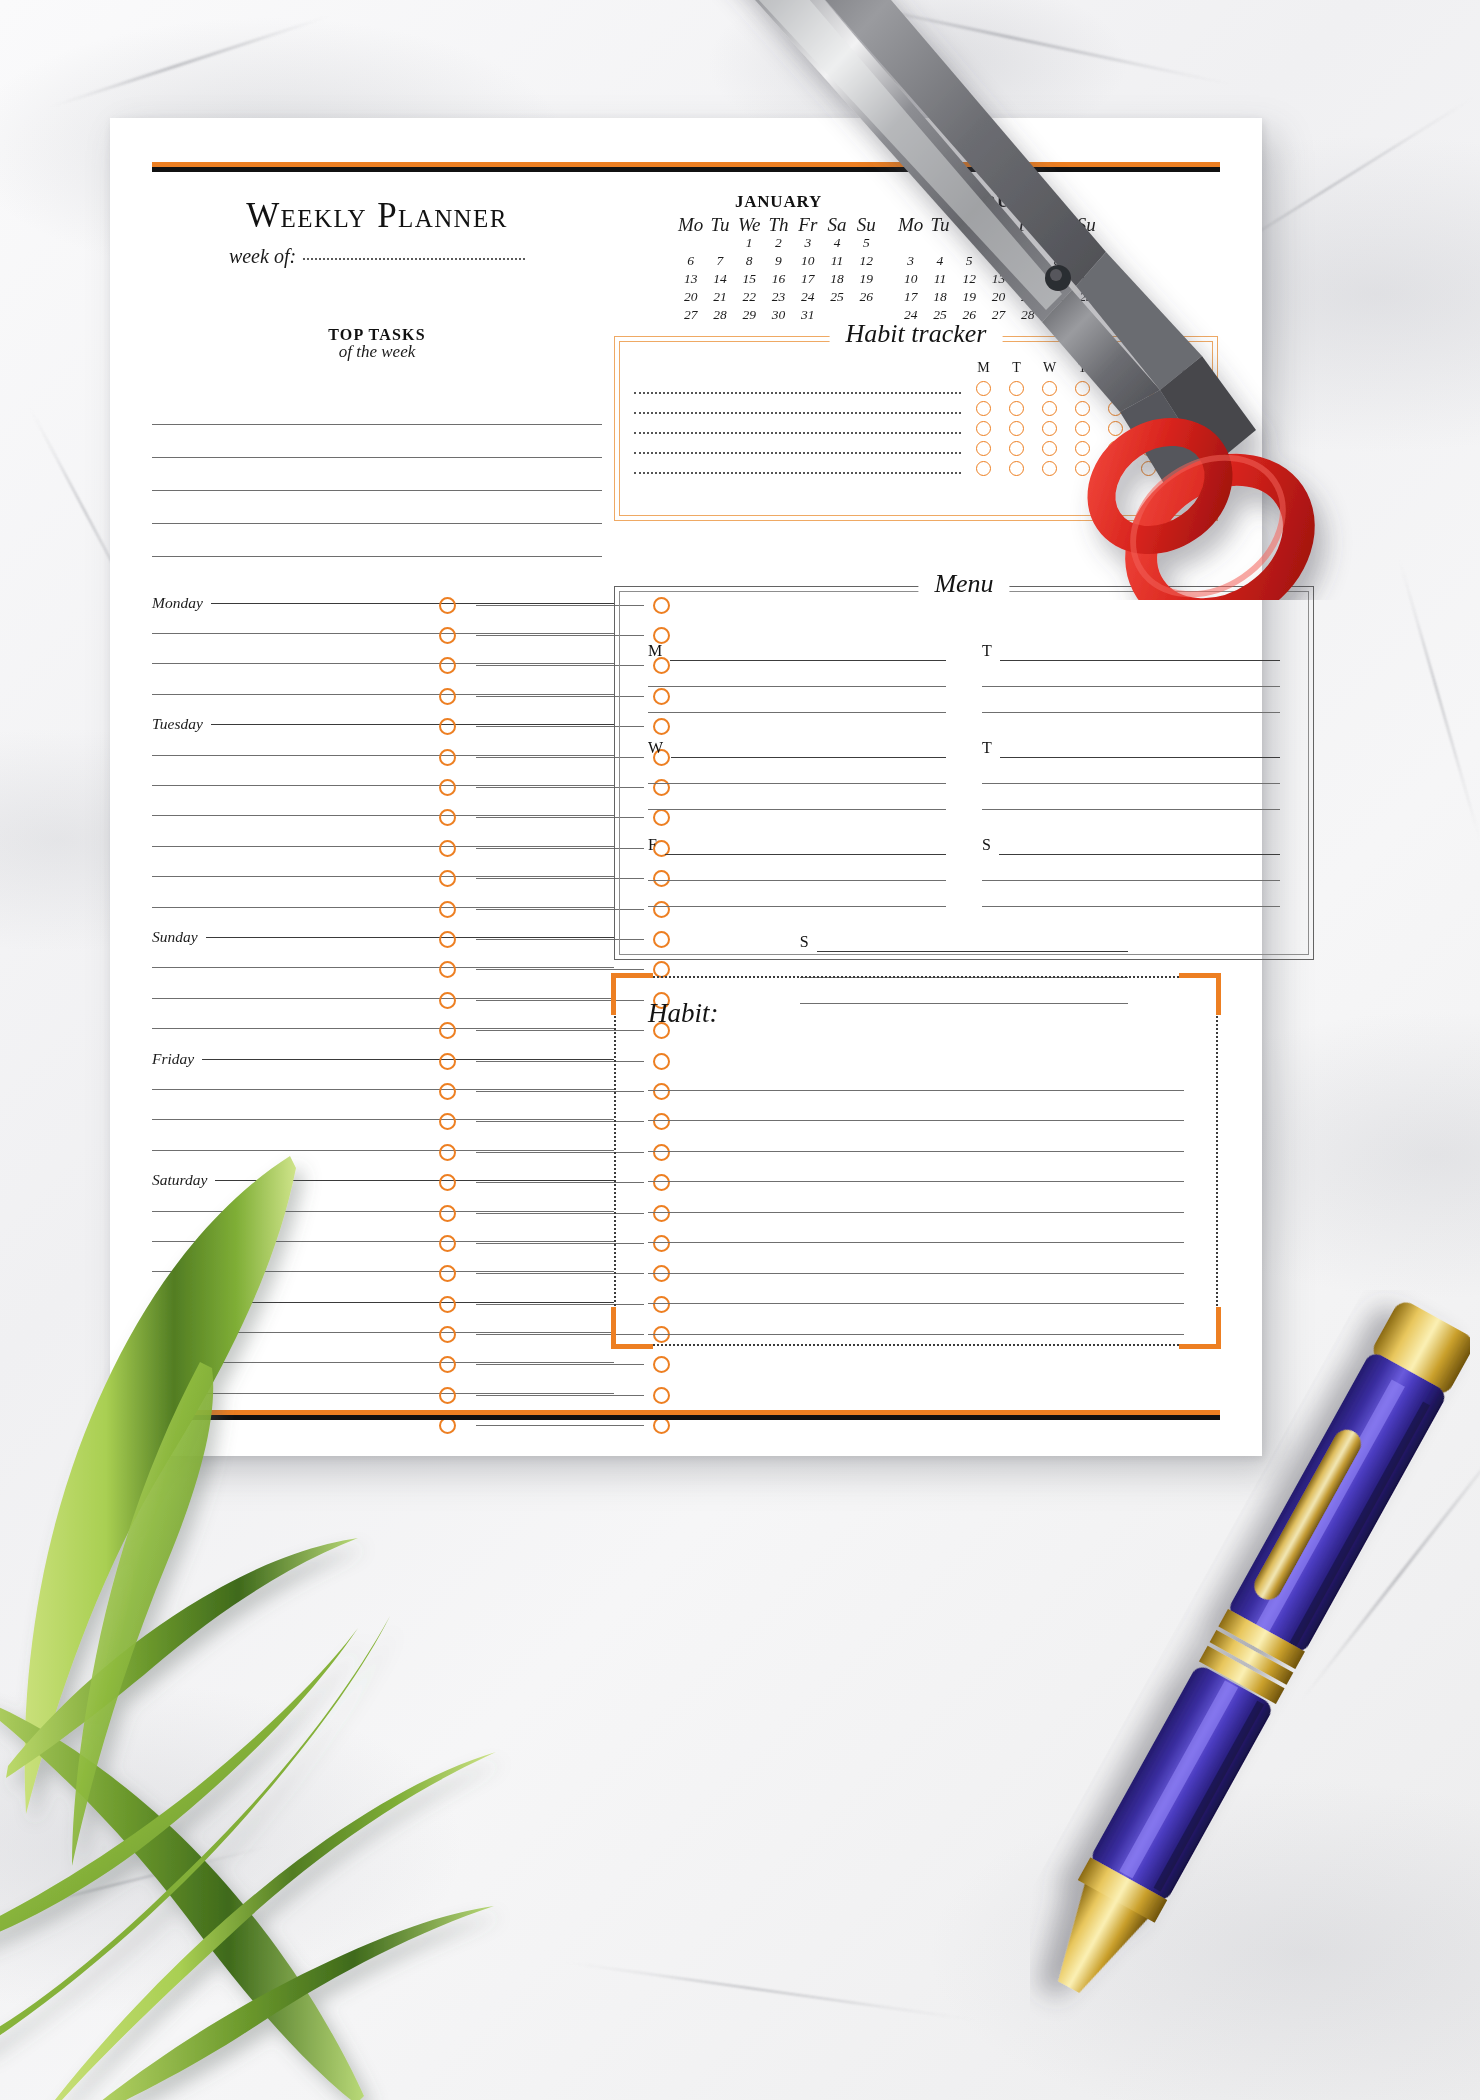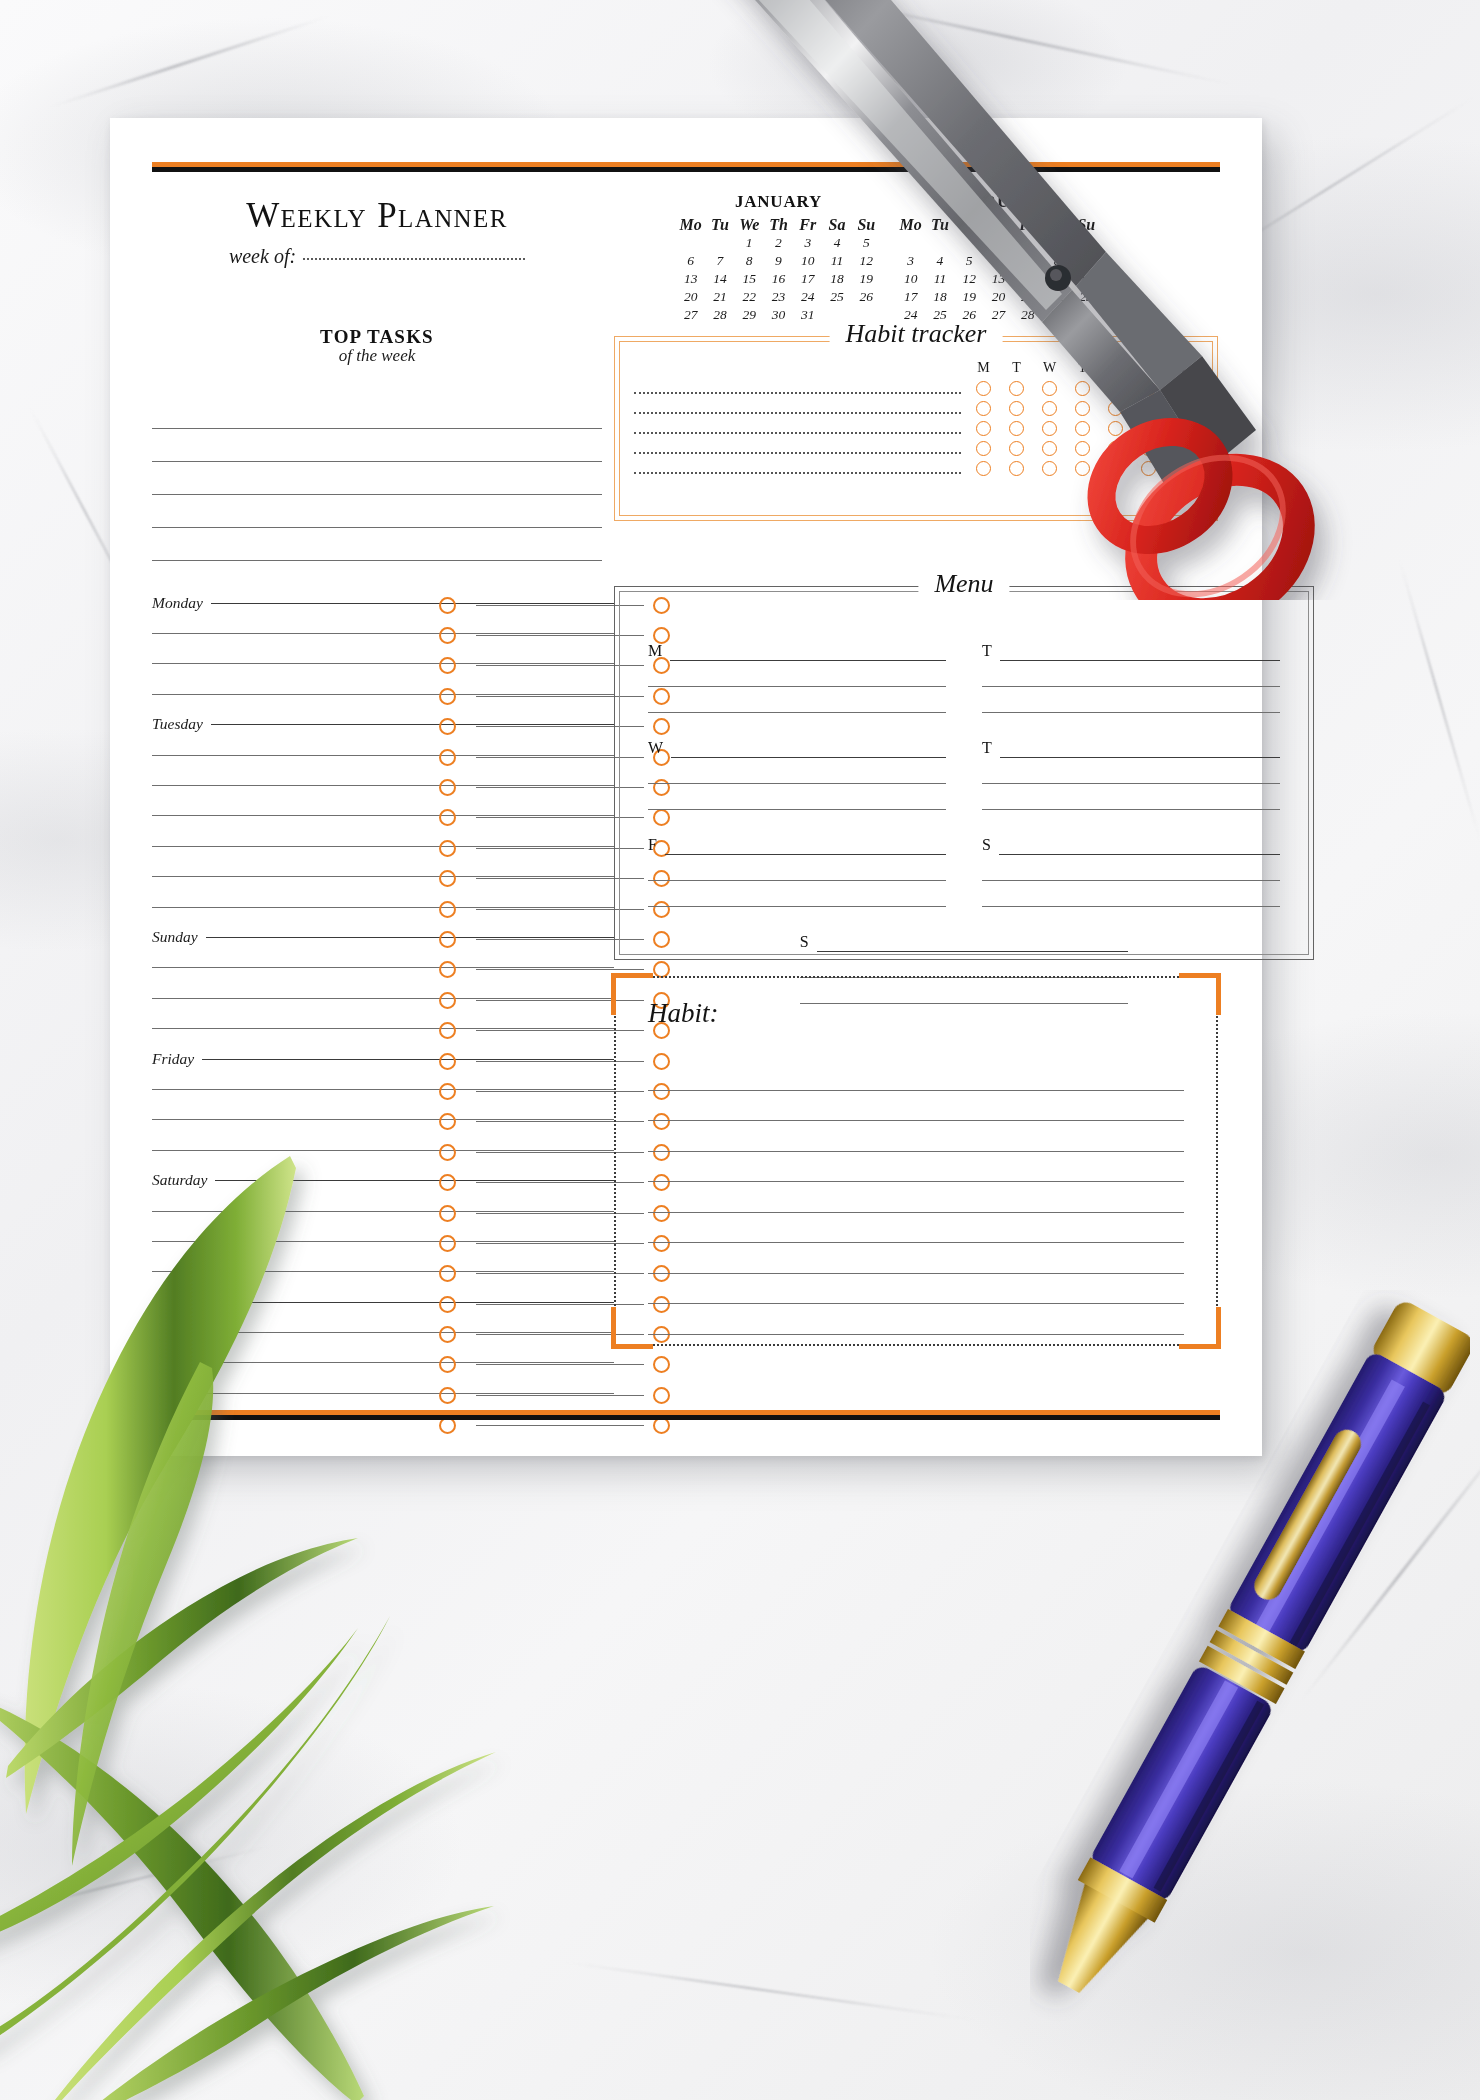--- a/index.html
+++ b/index.html
@@ -74,26 +74,26 @@
   #cal-feb { left: 786px; }
   .cal-name {
     text-align: center; font-weight: bold; font-size: 17px;
     letter-spacing: 0.8px; color: #111; margin-bottom: 4px;
   }
   .cal-grid { display: grid; grid-template-columns: repeat(7, 1fr); }
   .cal-grid div {
     text-align: center; font-style: italic; font-size: 13.5px;
     color: #1b1b1b; line-height: 18px;
   }
-  .cal-grid .dow { font-weight: bold; font-size: 16px; }
+  .cal-grid .dow { font-weight: normal; font-size: 19px; }
 
   
   #top-tasks { position: absolute; left: 42px; top: 208px; width: 450px; }
   #tt-head { text-align: center; }
-  #tt-title { font-weight: bold; font-size: 19px; letter-spacing: 1.2px; color: #111; }
+  #tt-title { font-weight: bold; font-size: 16px; letter-spacing: 1.2px; color: #111; }
   #tt-sub   { font-style: italic; font-size: 17px; color: #1a1a1a; margin-top: -2px; }
   #tt-lines { margin-top: 30px; }
   #tt-lines .ln { height: 33px; border-bottom: 1.4px solid #6e6e6e; }
 
   
   #habit {
     position: absolute; left: 504px; top: 218px;
     width: 604px; height: 185px;
   }
   .frame-outer { position: absolute; inset: 0; border: 1.6px solid #EFA964; }

